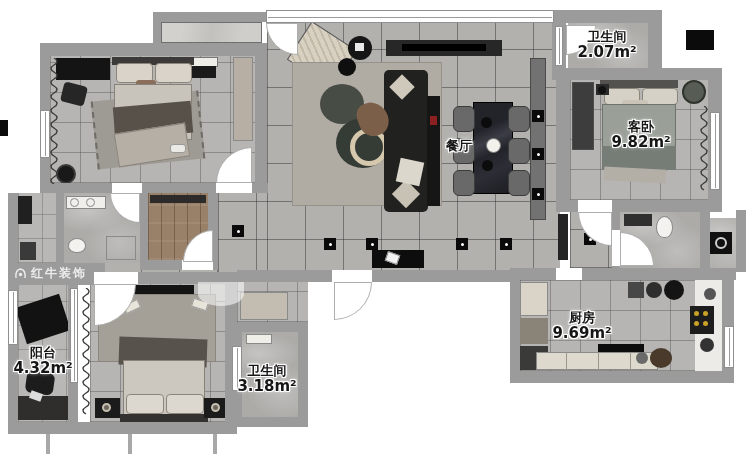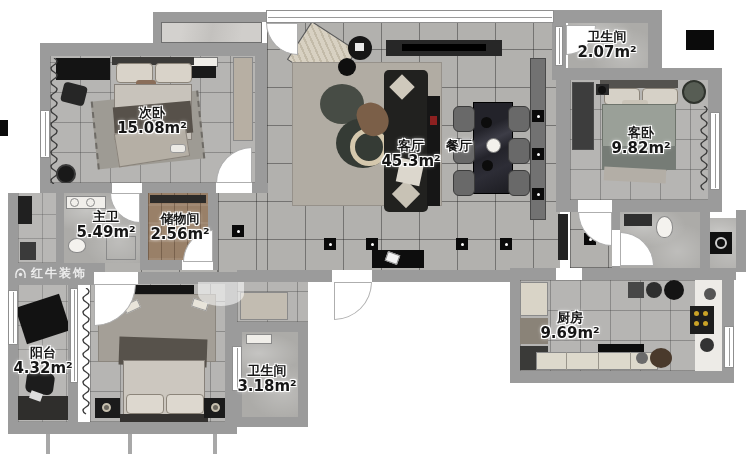--- a/index.html
+++ b/index.html
@@ -46,56 +46,40 @@
   .label .nm{font-size:13px;display:block;line-height:1.1;}
   .label .ar{font-size:15px;display:block;line-height:1.15;}
   .wm{position:absolute;left:14px;top:265px;z-index:50;display:flex;align-items:center;gap:4px;
       color:rgba(255,255,255,.8);font-size:12px;font-weight:700;letter-spacing:2px;}
 </style>
 </head>
 <body>
 
 <div id="plan">
 
-  <div class="label" style="left:152px;top:122px">
-    <span class="nm">次卧</span>
-    <span class="ar">15.08m²</span>
-  </div>
-  <div class="label" style="left:106px;top:226px">
-    <span class="nm">主卫</span>
-    <span class="ar">5.49m²</span>
-  </div>
-  <div class="label" style="left:180px;top:228px">
-    <span class="nm">储物间</span>
-    <span class="ar">2.56m²</span>
-  </div>
   <div class="label" style="left:43px;top:362px">
     <span class="nm">阳台</span>
     <span class="ar">4.32m²</span>
   </div>
   <div class="label" style="left:267px;top:380px">
     <span class="nm">卫生间</span>
     <span class="ar">3.18m²</span>
   </div>
-  <div class="label" style="left:411px;top:155px">
-    <span class="nm">客厅</span>
-    <span class="ar">45.3m²</span>
-  </div>
   <div class="label" style="left:459px;top:146px">
     <span class="nm">餐厅</span>
   </div>
   <div class="label" style="left:607px;top:46px">
     <span class="nm">卫生间</span>
     <span class="ar">2.07m²</span>
   </div>
-  <div class="label" style="left:641px;top:142px">
+  <div class="label" style="left:641px;top:136px">
     <span class="nm">客卧</span>
     <span class="ar">9.82m²</span>
   </div>
-  <div class="label" style="left:570px;top:327px">
+  <div class="label" style="left:582px;top:327px">
     <span class="nm">厨房</span>
     <span class="ar">9.69m²</span>
   </div>
 
   <div class="wm">
     <svg width="13" height="13">
       <path d="M2 11 Q1 3 6.5 2 Q12 3 11 11" fill="none" stroke="rgba(255,255,255,.8)" stroke-width="1.5"></path>
       <circle cx="6.5" cy="7.5" r="1.7" fill="rgba(255,255,255,.8)"></circle>
     </svg>
     <span>红牛装饰</span>

